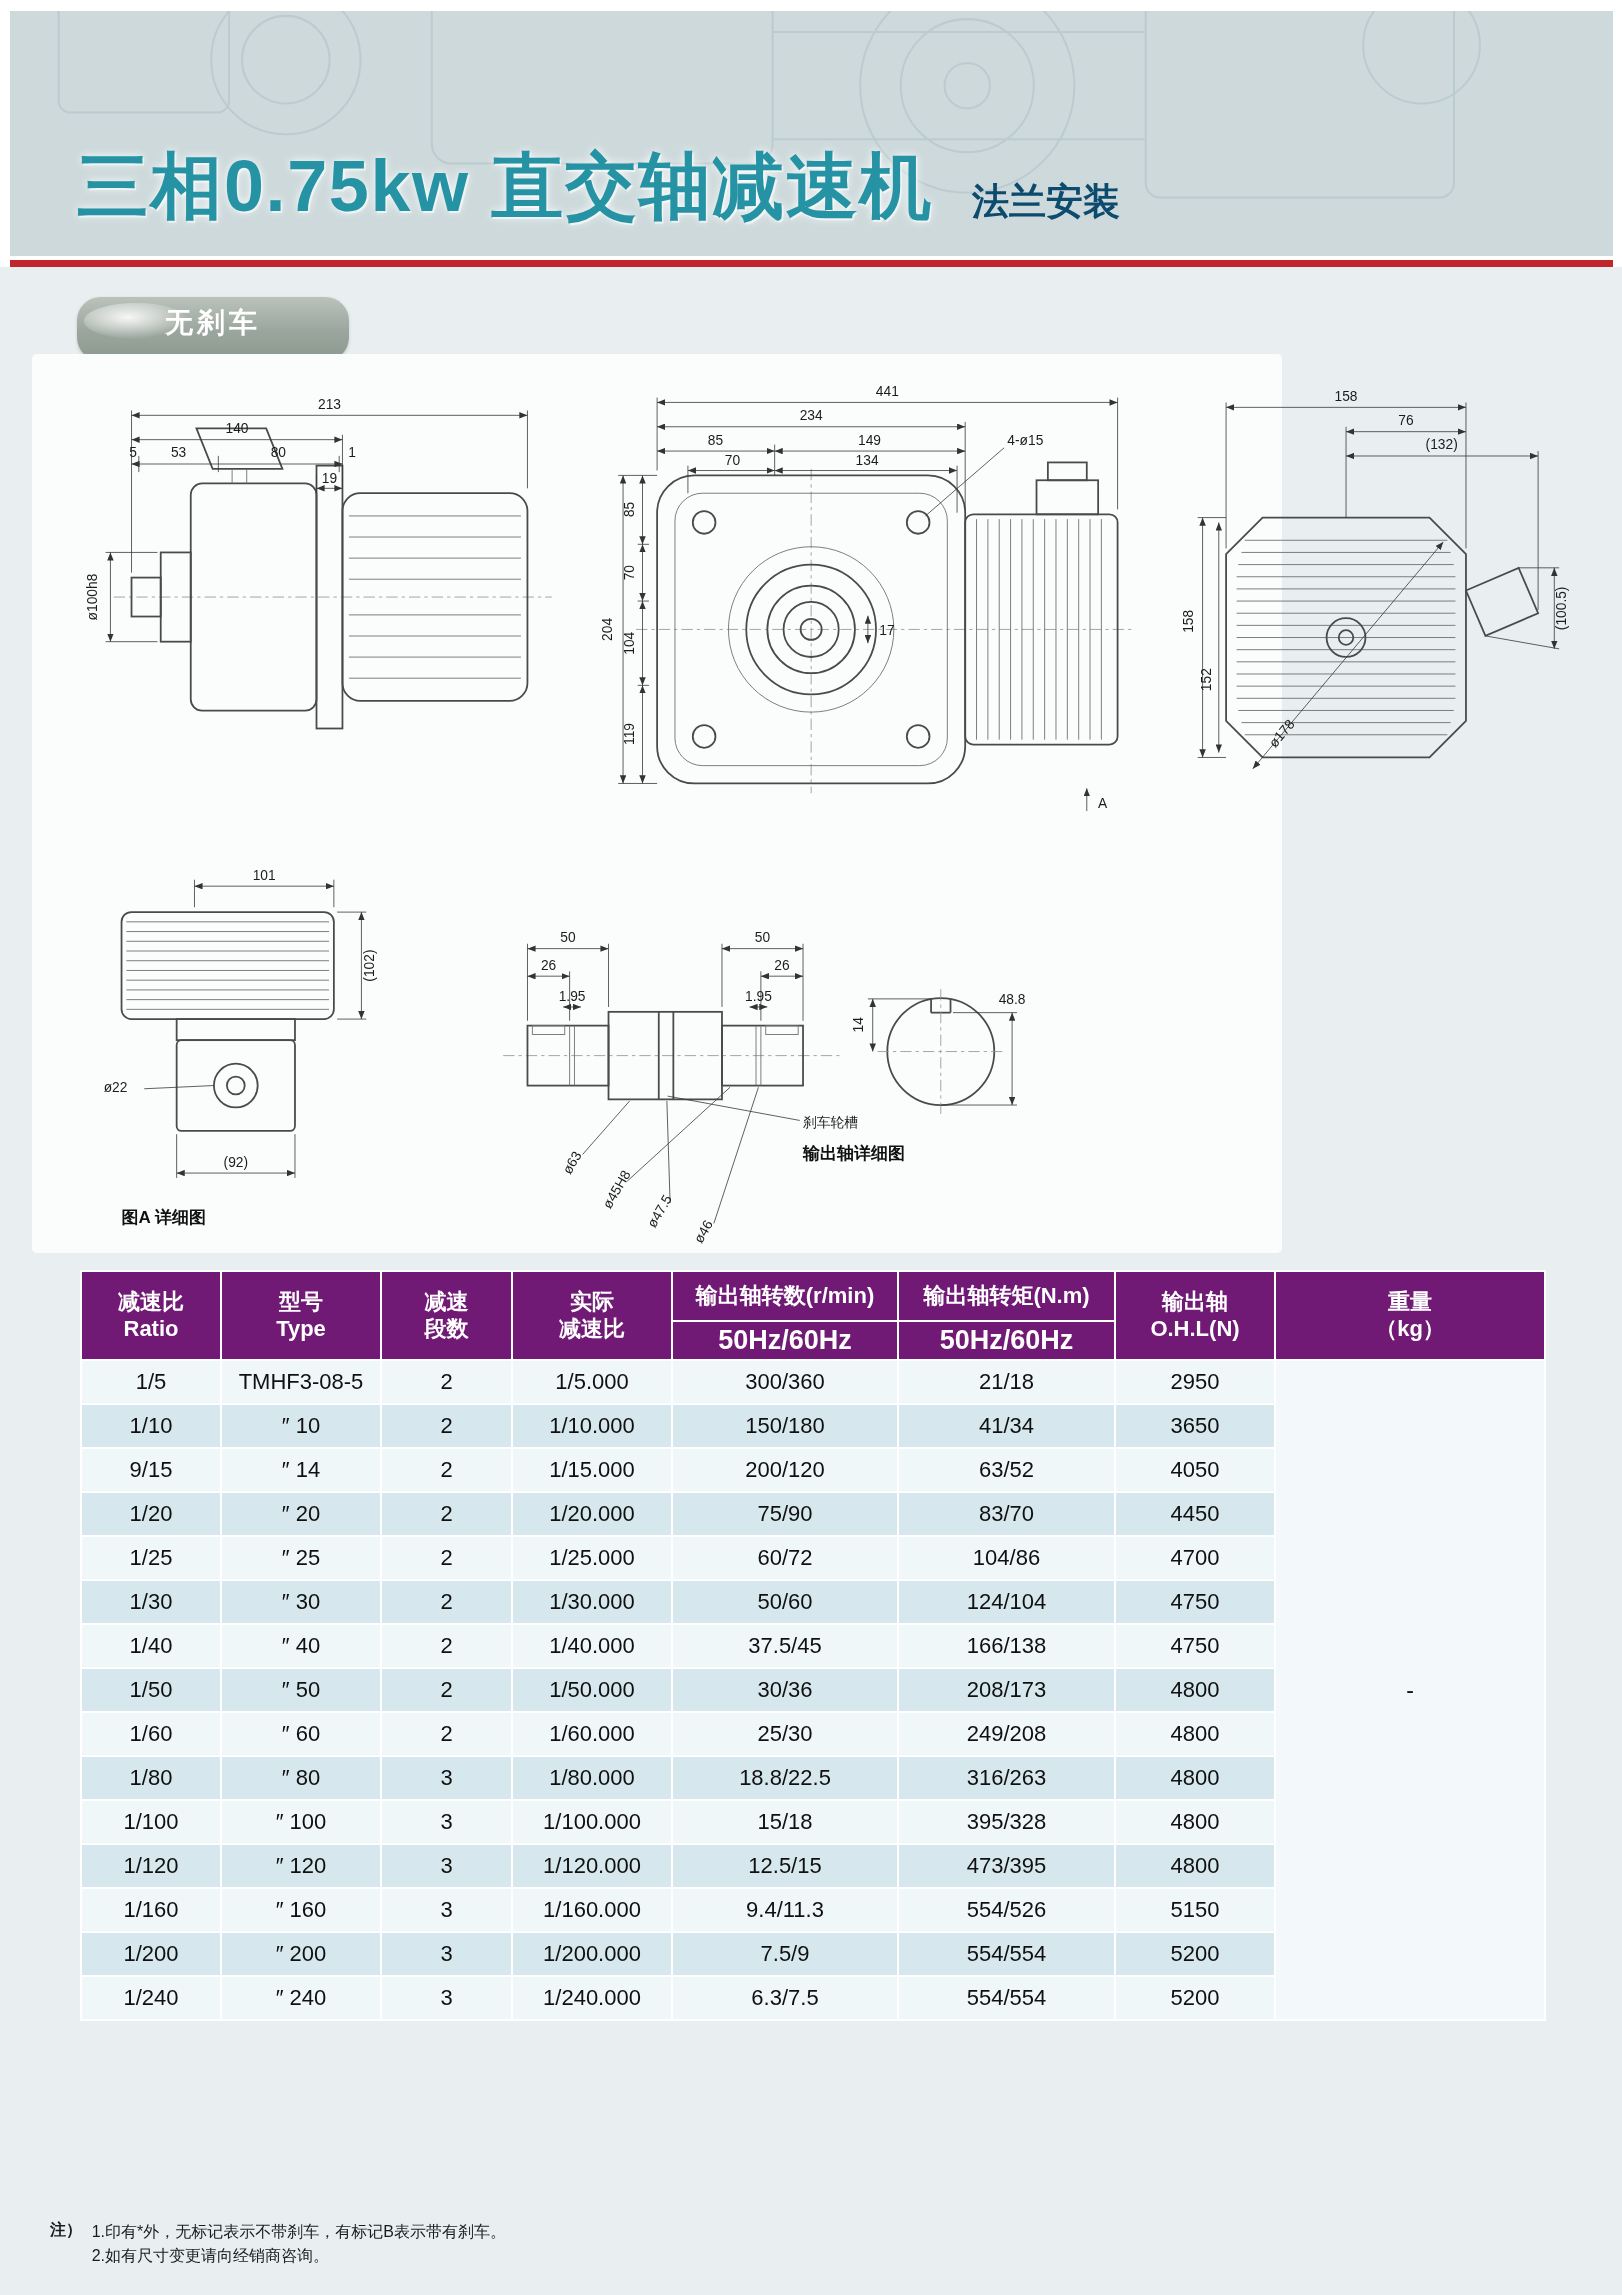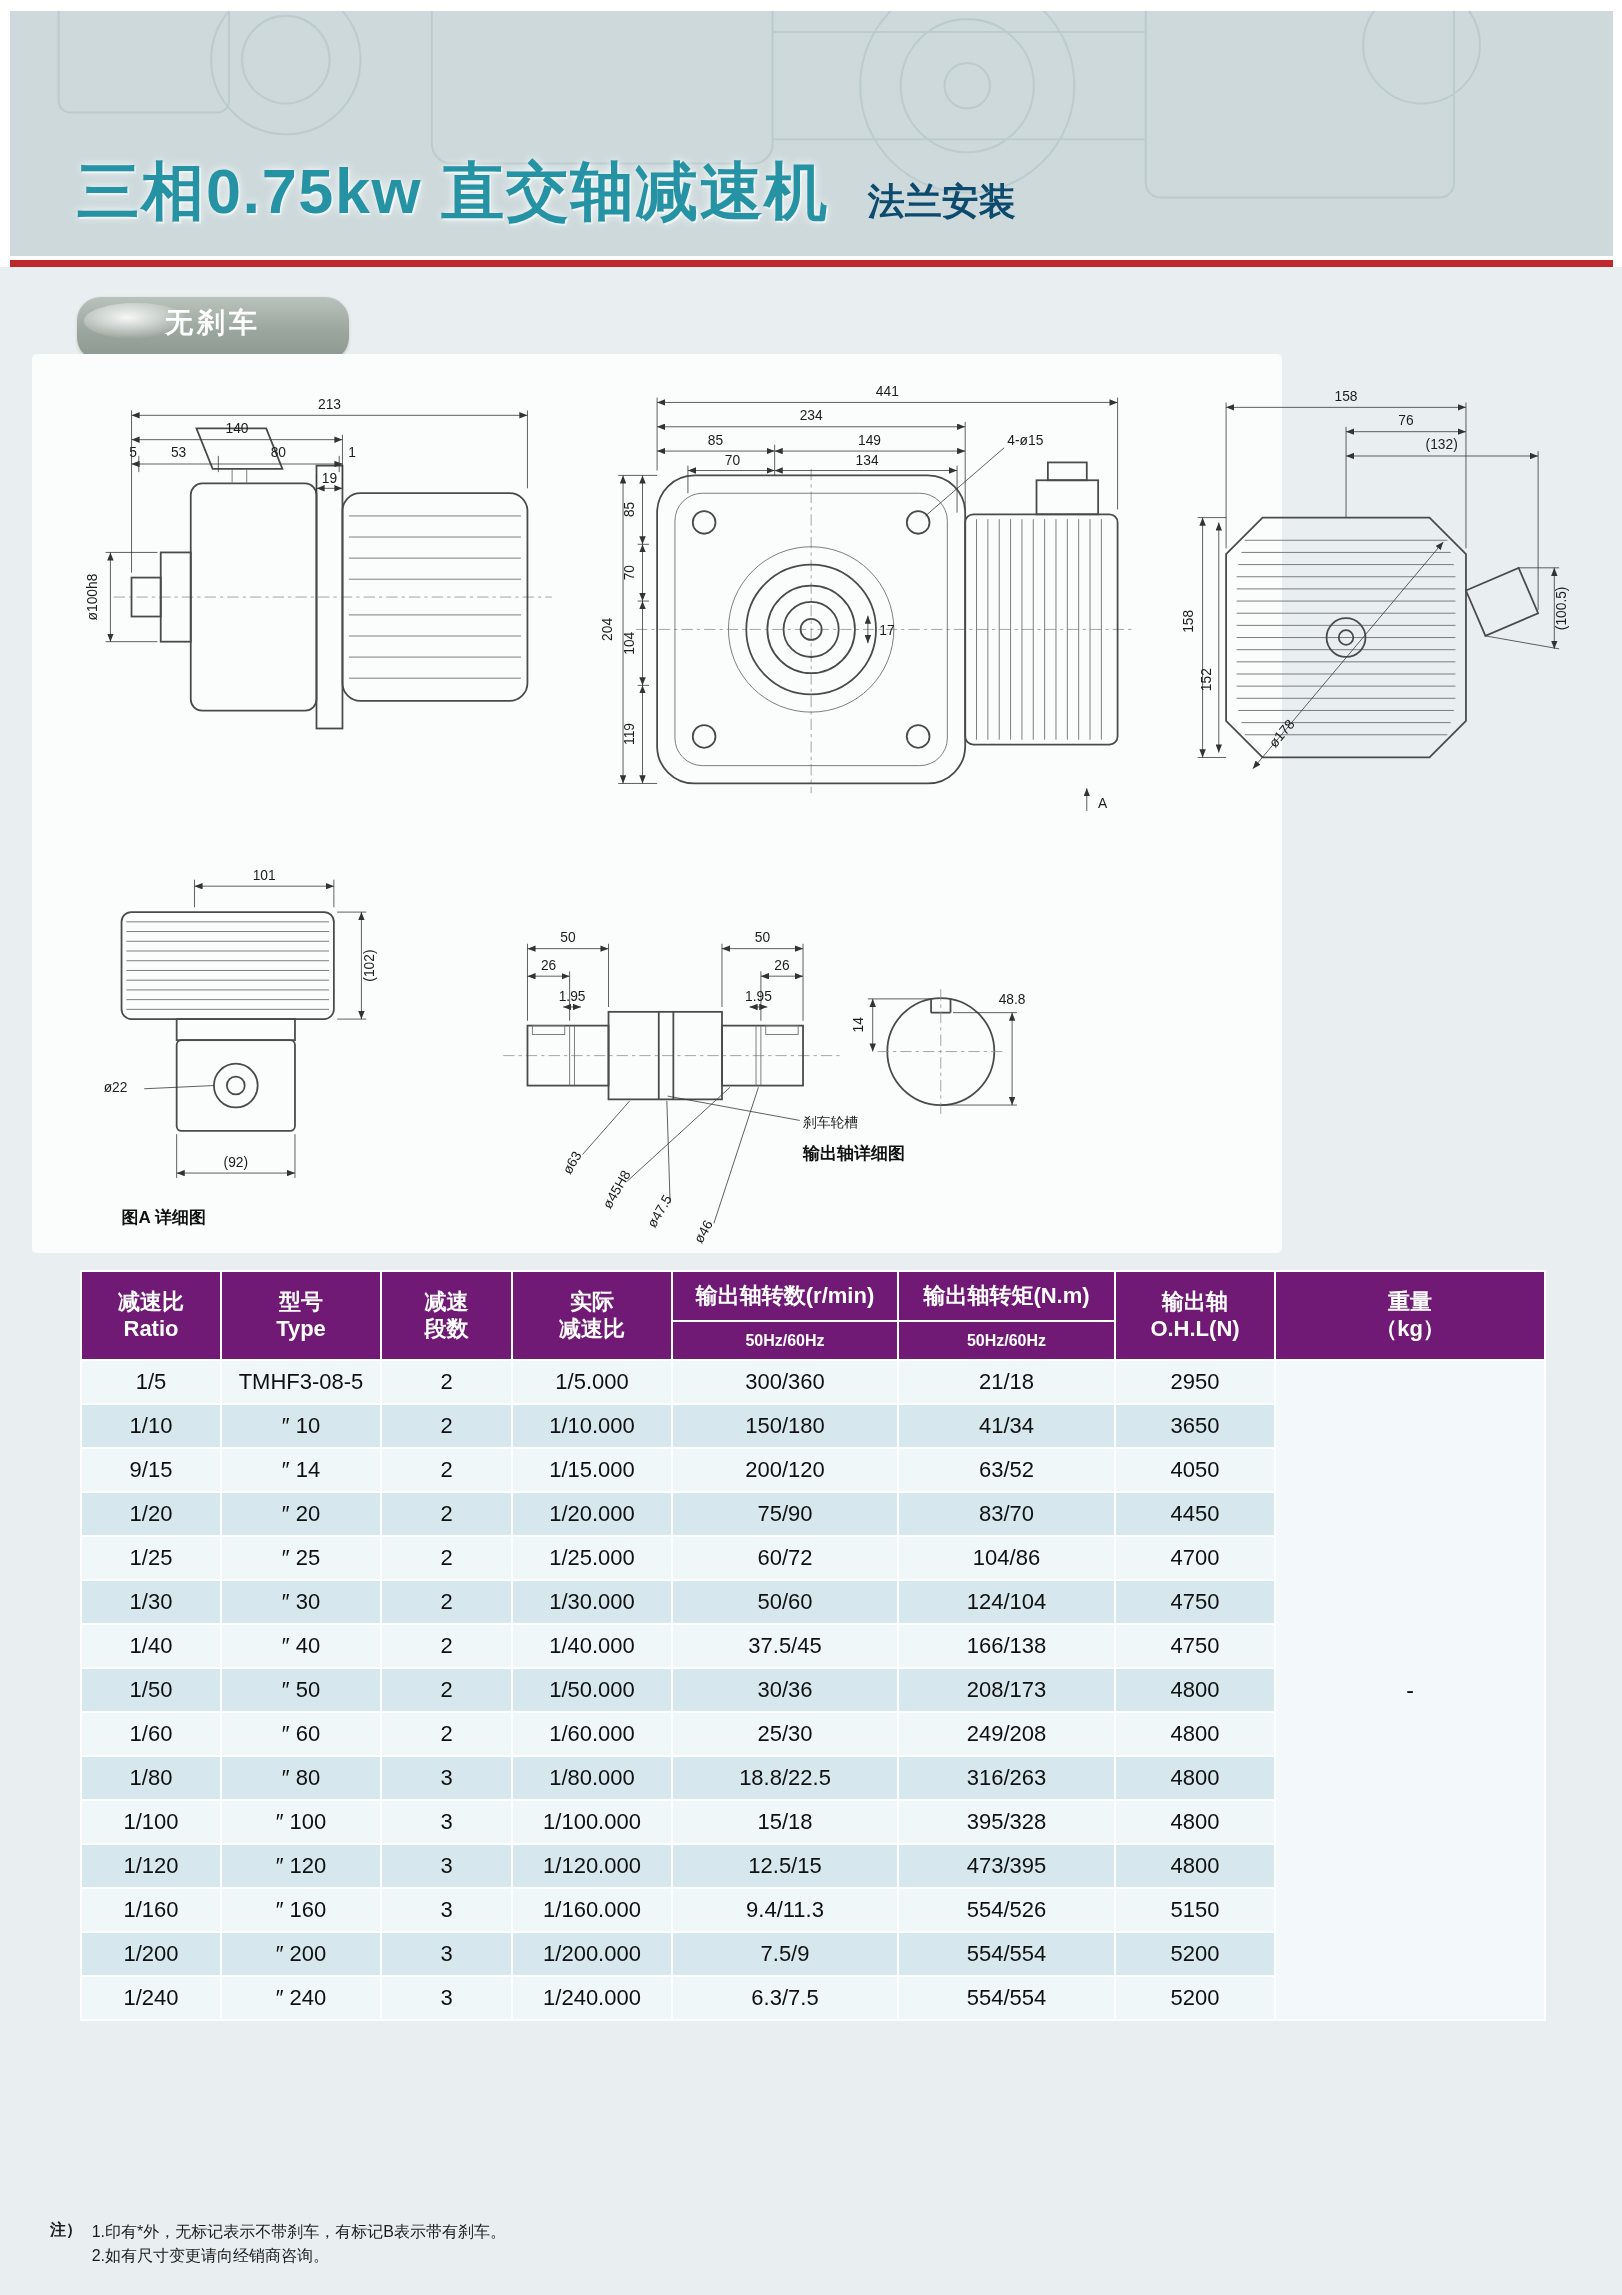--- a/index.html
+++ b/index.html
@@ -8,21 +8,21 @@
     position:relative; background:#ffffff; overflow:hidden;
     font-family:"Liberation Sans","DejaVu Sans",sans-serif; color:#1b1b1b;
   }
   .page { position:absolute; inset:0; }
 
   
   .band { position:absolute; left:9.7px; top:11.4px; width:1603px; height:245px; background:#cdd9db; overflow:hidden; }
   .band .watermark { position:absolute; left:0; top:0; }
   .title-row { position:absolute; left:67px; bottom:21px; display:flex; align-items:flex-end; gap:39px; }
   .title {
-    font-size:63px; font-weight:bold; letter-spacing:1.6px; color:#2693a4;
+    font-size:72px; font-weight:bold; letter-spacing:1.6px; color:#2693a4;
     text-shadow:0 0 9.7px rgba(255,255,255,.95), 1.6px 1.6px 0 rgba(255,255,255,.55);
     white-space:nowrap;
   }
   .subtitle { font-size:37px; font-weight:bold; color:#0c4a6e; padding-bottom:8px; white-space:nowrap; }
   .redline { position:absolute; left:9.7px; top:260px; width:1603px; height:7.3px; background:#c0272d; }
   .lower { position:absolute; left:0; top:267px; width:1623px; height:2029px; background:#e9eff1; }
 
   
   .badge { position:absolute; left:77px; top:297px; width:272px; height:64px; border-radius:23.5px;
            background:linear-gradient(180deg,#b9c3bb 0%, #9aa59d 55%, #8d988f 100%); box-shadow:0 1.6px 3.2px rgba(0,0,0,.15); }
@@ -38,21 +38,21 @@
   .ext, .dim, .leader { fill:none; stroke:#3a3a3a; stroke-width:1; }
   .cl   { fill:none; stroke:#8f8f8f; stroke-width:1; stroke-dasharray:14 5 4 5; }
   .drawings svg text { font-family:"Liberation Sans","DejaVu Sans",sans-serif; font-size:17px; fill:#1c1c1c; }
   .drawings svg text.cap { font-size:21px; font-weight:bold; fill:#101010; }
 
   
   .spec-table { position:absolute; left:80px; top:1270px; width:1464px; border-collapse:collapse; table-layout:fixed; }
   .spec-table th, .spec-table td { border:2.4px solid #ffffff; text-align:center; vertical-align:middle; padding:0 3.2px; }
   .spec-table thead th { background:#701a75; color:#ffffff; font-weight:bold; font-size:22px; line-height:1.22; }
   .spec-table thead tr.main-row th { height:50px; }
-  .spec-table thead tr.sub-row th { height:39px; font-size:16px; }
+  .spec-table thead tr.sub-row th { height:39px; font-size:27px; }
   .spec-table tbody td { height:44px; font-size:22px; color:#101010; background:#f0f7f9; }
   .spec-table tbody tr:nth-child(even) td { background:#d6e8ee; }
   .spec-table tbody td.weight-cell { background:#f3f9fa !important; font-size:23px; }
 
   
   .notes { position:absolute; left:50px; top:2220px; display:flex; gap:9.7px; font-size:16px; color:#1b1b1b; }
   .notes-label { font-weight:bold; white-space:nowrap; }
   .notes-lines { line-height:1.5; }
 </style>
 </head>

